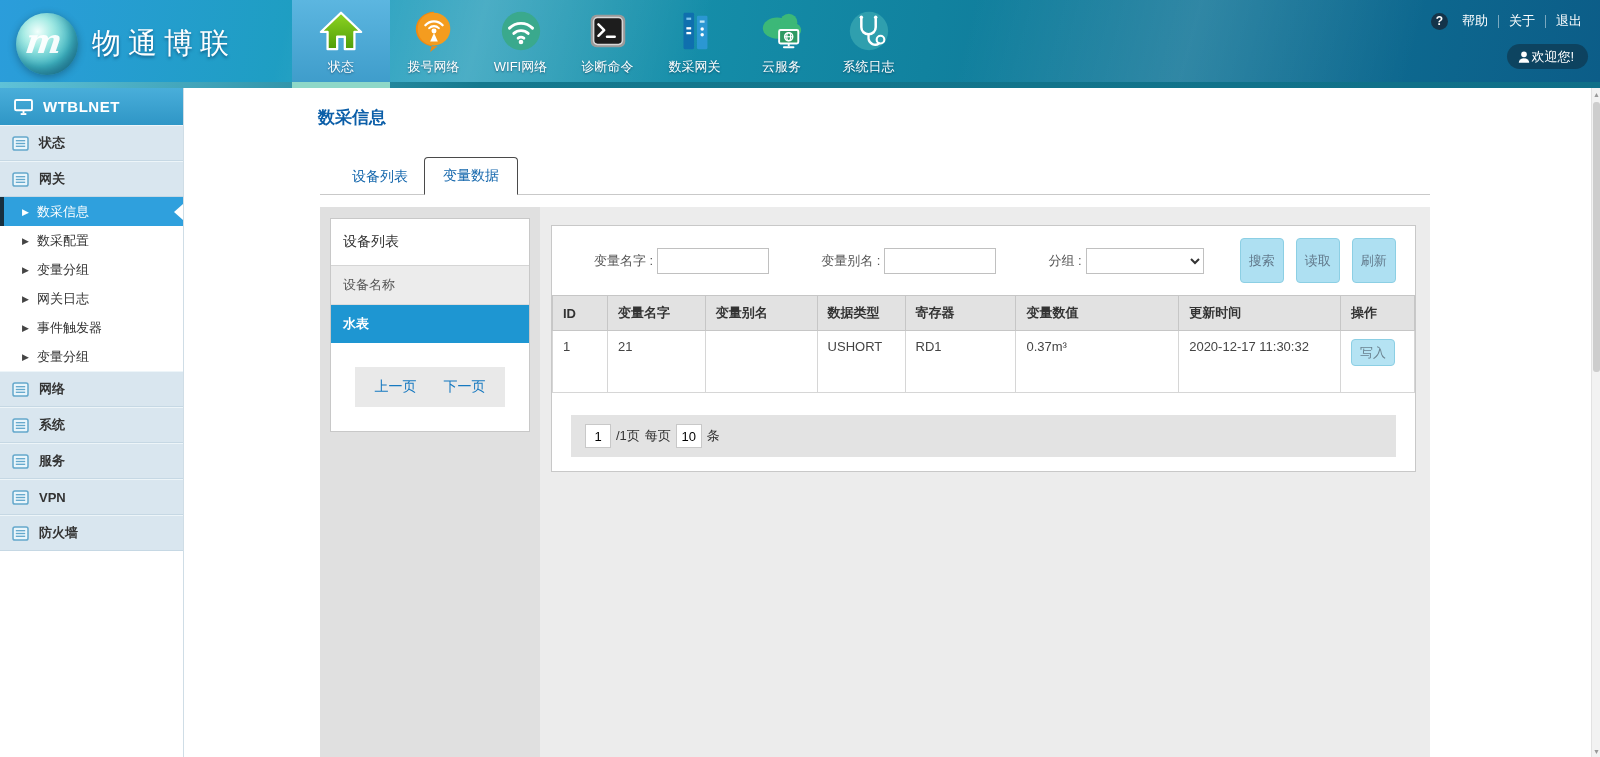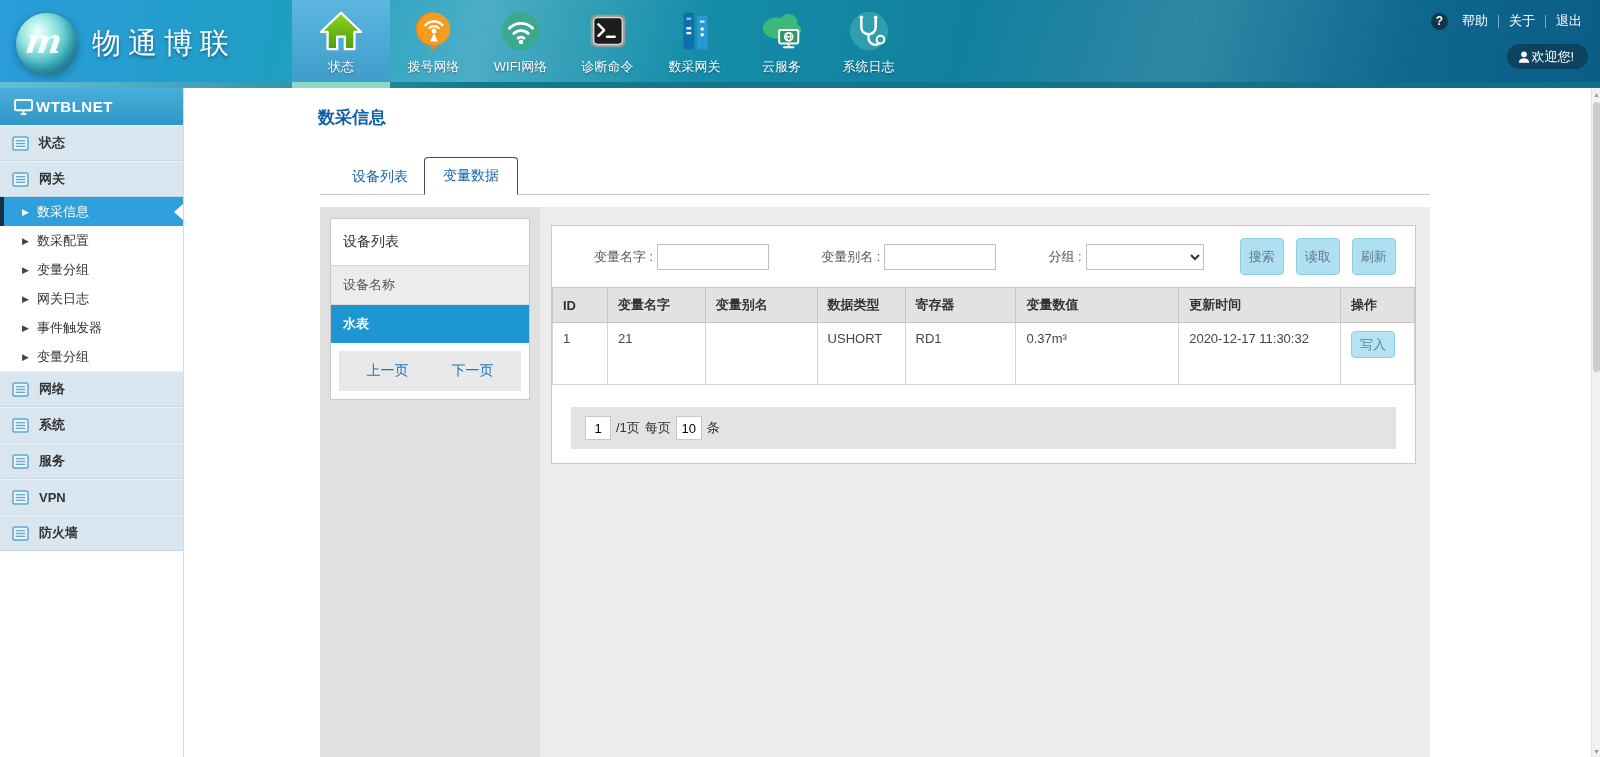--- a/index.html
+++ b/index.html
@@ -38,21 +38,21 @@
   .help-circle { width:17px; height:17px; border-radius:50%; background:#14344a; color:#fff;
     font-size:12px; font-weight:bold; display:inline-flex; align-items:center; justify-content:center; margin-right:4px; }
   .welcome-pill { position:absolute; right:12px; top:44px; height:25px; padding:0 14px 0 10px;
     background:rgba(14,44,62,.55); border-radius:13px; display:flex; align-items:center; 
     color:#fff; font-size:13px; z-index:5; cursor:pointer; }
 
   
   .sidebar { position:absolute; left:0; top:88px; width:184px; bottom:0; background:#fff;
     border-right:1px solid #cfdde6; }
   .side-header { height:37px; background:linear-gradient(#49aeda,#2f96c6); display:flex; align-items:center;
-    gap:3px; padding-left:14px; color:#fff; font-weight:bold; font-size:15px; letter-spacing:.5px; }
+    gap:10px; padding-left:14px; color:#fff; font-weight:bold; font-size:15px; letter-spacing:.5px; }
   .side-item { height:36px; background:#d9e6ef; border-top:1px solid #edf5f9; border-bottom:1px solid #c6d8e4;
     display:flex; align-items:center; gap:10px; padding-left:12px; font-size:13px; font-weight:bold;
     color:#333; cursor:pointer; }
   .side-sub { background:#fff; }
   .side-sub-item { position:relative; height:29px; display:flex; align-items:center; gap:8px;
     padding-left:22px; font-size:13px; color:#333; cursor:pointer; background:#fff; }
   .side-sub-item .bullet { font-size:9px; color:#444; }
   .side-sub-item.active { background:#2fa0dd; color:#fff; border-left:4px solid #17303f; padding-left:18px; }
   .side-sub-item.active .bullet { color:#fff; }
   .side-sub-item.active::after { content:""; position:absolute; right:0; top:50%; margin-top:-8px;
@@ -68,31 +68,31 @@
     border-radius:4px 4px 0 0; padding:9px 18px; }
 
   .content-panel { position:absolute; left:136px; top:119px; width:1110px; bottom:0; background:#ececec; }
   .device-col { position:absolute; left:0; top:0; width:220px; bottom:0; background:#e0e0e0; }
 
   .device-box { margin:11px 10px 0 10px; width:200px; background:#fff; border:1px solid #c8c8c8; }
   .device-box-header { padding:14px 12px; font-size:14px; color:#333; border-bottom:1px solid #d5d5d5; }
   .device-col-header { padding:10px 12px; background:#ececec; color:#555; font-size:13px;
     border-bottom:1px solid #dcdcdc; }
   .device-row { padding:10px 12px; background:#1e96d2; color:#fff; font-size:13px; font-weight:bold; cursor:pointer; }
-  .device-pager { margin:8px; background:#e9e9e9; display:flex; justify-content:space-around;
+  .device-pager { margin:24px; background:#e9e9e9; display:flex; justify-content:space-around;
     padding:11px 6px; }
   .pager-link { color:#1779c0; font-size:14px; cursor:pointer; text-decoration:none; }
 
   .data-panel { position:absolute; left:231px; top:18px; width:865px; background:#fff; border:1px solid #c8c8c8; }
   .filter-row { display:flex; align-items:center; padding:12px 12px; font-size:13px; color:#555; }
   .filter-row label { margin-right:4px;margin-left:30px; }
   .filter-input { width:112px; height:26px; border:1px solid #c0c0c0; margin-right:22px; padding:0 6px; font-size:13px; }
   .filter-select { width:118px; height:26px; border:1px solid #c0c0c0; margin-right:24px; background:#fff;
     font-size:13px; color:#333; }
-  .btn-blue { min-width:38px; height:37px; padding:0 8px; margin-left:12px; background:#aee0f2;
+  .btn-blue { min-width:38px; height:45px; padding:0 8px; margin-left:12px; background:#aee0f2;
     border:1px solid #8ccfe4; border-radius:4px; color:#61788a; font-size:13px; cursor:pointer; }
   .data-table { width:100%; border-collapse:collapse; font-size:13px; }
   .data-table th { background:#e2e2e2; border:1px solid #c6c6c6; border-left:none; text-align:left;
     padding:8px 10px; color:#333; font-weight:bold; }
   .data-table th:first-child { border-left:1px solid #c6c6c6; }
   .data-table td { border:1px solid #d6d6d6; border-left:none; padding:8px 10px 26px 10px; color:#444;
     vertical-align:top; background:#fff; }
   .data-table td:first-child { border-left:1px solid #d6d6d6; }
   .write-btn { min-width:40px; height:27px; padding:0 8px; background:#b5e3f3; border:1px solid #8ccfe4;
     border-radius:4px; color:#6b8290; font-size:13px; cursor:pointer; }

